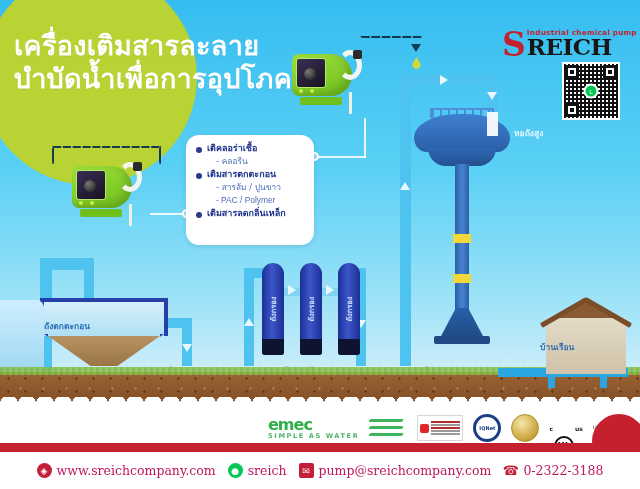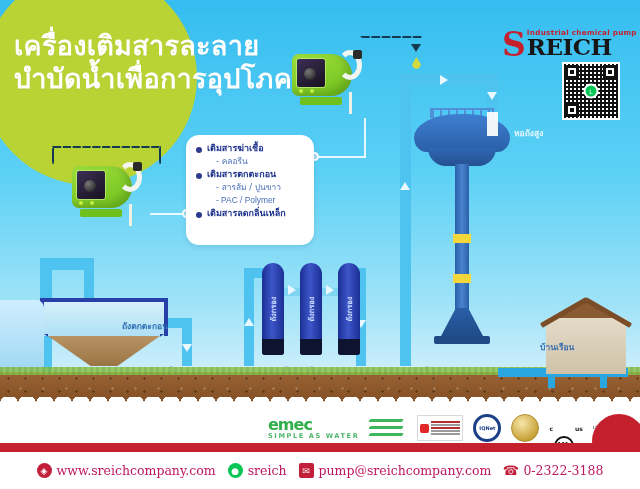--- a/index.html
+++ b/index.html
@@ -177,21 +177,21 @@
     position:absolute; left:8px; top:38px; width:112px; height:30px;
     background:linear-gradient(180deg,#b99264,#9a7544);
     clip-path:polygon(0 0,100% 0,62% 100%,38% 100%);
   }
   .sed .coneline{
     position:absolute; left:4px; top:36px; width:120px; height:34px;
     border-left:4px solid #2740a8; border-right:4px solid #2740a8;
     clip-path:polygon(0 0,100% 0,58% 100%,42% 100%);
   }
   .sed .lbl{
-    position:absolute; left:10px; right:0; top:21px; text-align:right;
+    position:absolute; left:4px; right:0; top:21px; text-align:left;
     font-size:8.5px; color:#2b6fb4; font-weight:700;
   }
 
   
   .pond {
     position:absolute; border:3px solid #b9c7cf; border-top:none;
     border-radius:0 0 10px 10px;
     background:linear-gradient(180deg,#d6efff,#a9dcf5);
   }
   .pond .plbl{
@@ -396,21 +396,21 @@
 
   <div class="conn" style="left:314px; top:156px; width:52px; height:2px;"></div>
   <div class="conn" style="left:364px; top:118px; width:2px; height:40px;"></div>
   <div class="cdot" style="left:310px; top:152px;"></div>
   <div class="conn" style="left:150px; top:213px; width:38px; height:2px;"></div>
   <div class="cdot" style="left:182px; top:209px;"></div>
 
   <div class="card">
     <div class="row">
       <span class="dot"></span>
-      <span class="head">เติมสารฆ่าเชื้อ</span>
+      <span class="head">เติคลอร่าเชื้อ</span>
     </div>
     <div class="sub">- คลอรีน</div>
 
     <div class="row">
       <span class="dot"></span>
       <span class="head">เติมสารตกตะกอน</span>
     </div>
     <div class="sub">- สารส้ม / ปูนขาว</div>
     <div class="sub en">- PAC / Polymer</div>
 

